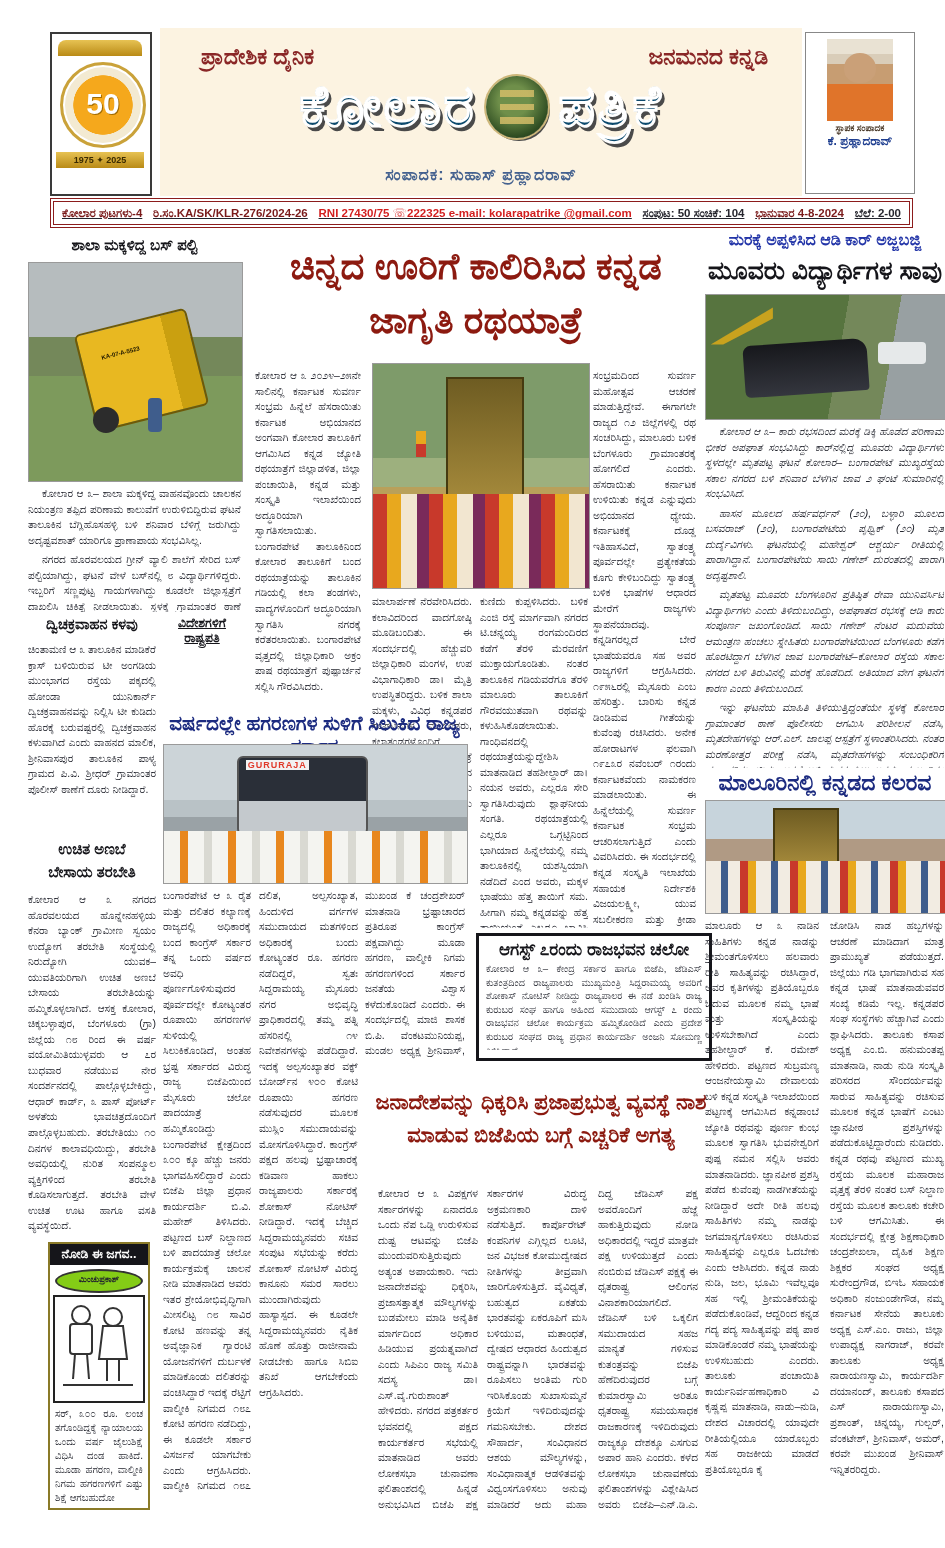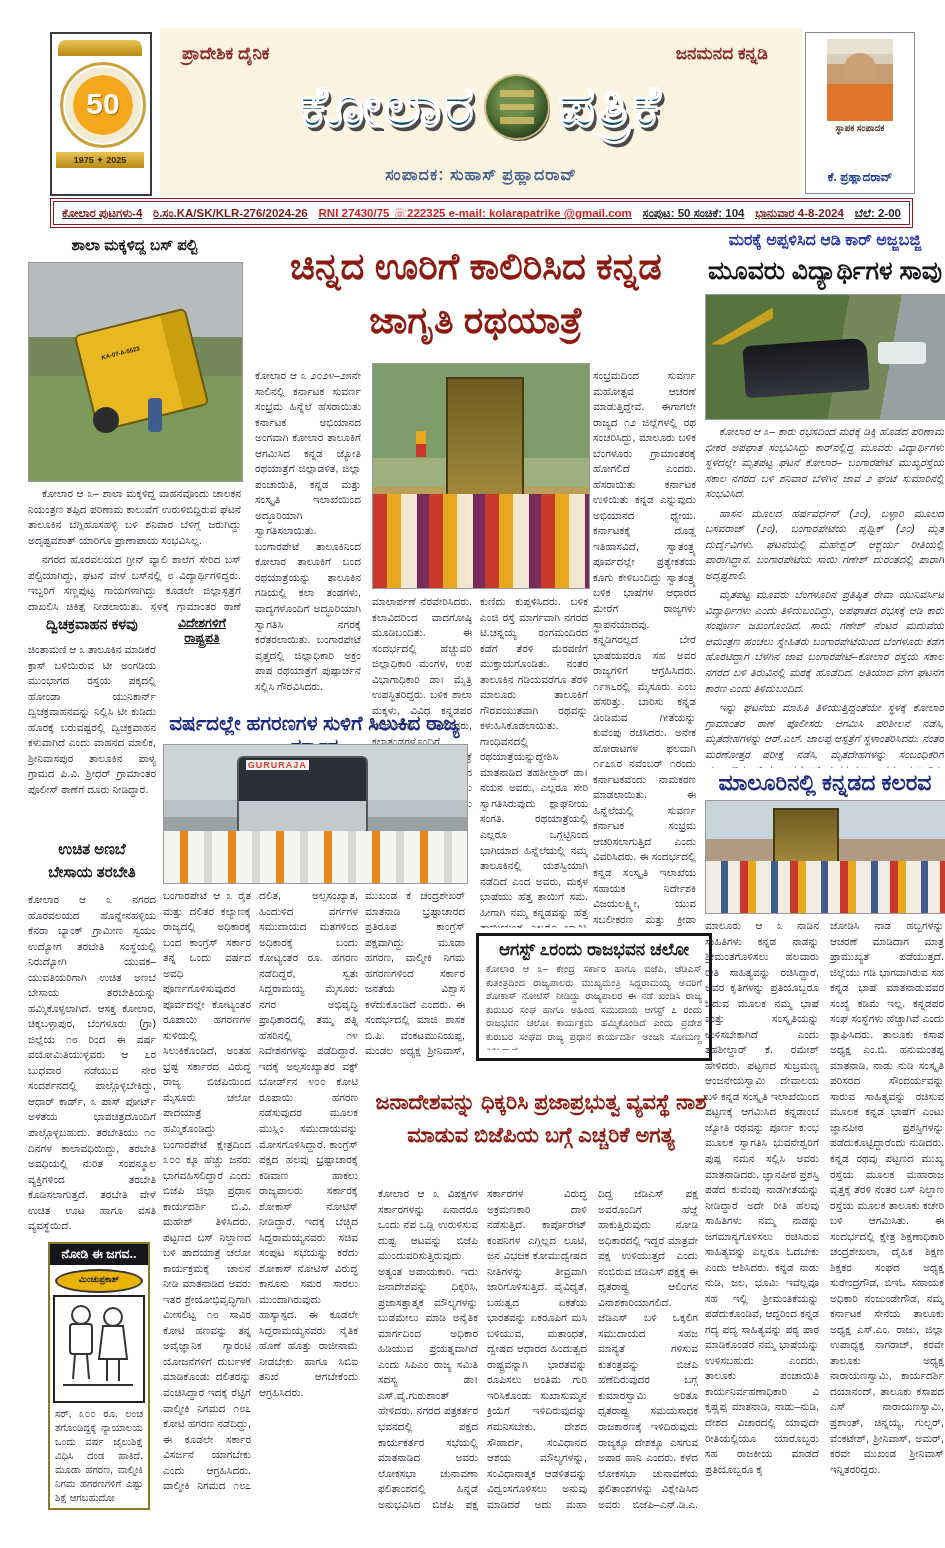--- a/index.html
+++ b/index.html
@@ -9,37 +9,37 @@
   
   #logo-box{left:50px;top:32px;width:98px;height:160px;border:2px solid #3a3a3a;background:#fff;}
   .emblem{position:absolute;left:8px;top:28px;width:80px;height:80px;border-radius:50%;
           background:radial-gradient(circle at 50% 50%, #f5a81c 0 52%, #f3ead2 53% 100%);
           border:3px solid #caa23a;box-shadow:0 0 0 2px #fff inset;}
   .emblem .fifty{position:absolute;left:0;right:0;top:22px;text-align:center;font-size:30px;font-weight:bold;color:#fff;text-shadow:1px 1px 0 #a06a00;}
   .ribbon-top{position:absolute;left:6px;top:6px;width:84px;height:16px;background:linear-gradient(#e7c253,#b98a16);border-radius:8px 8px 0 0;}
   .ribbon-bottom{position:absolute;left:4px;top:118px;width:88px;height:16px;background:linear-gradient(#e7c253,#b98a16);
           color:#3a2a00;font-size:9px;font-weight:bold;text-align:center;line-height:16px;}
   #masthead-band{left:160px;top:28px;width:642px;height:168px;background:#fcf3e1;}
-  .tagline{position:absolute;top:16px;font-size:17px;font-weight:bold;color:#8a2727;}
+  .tagline{position:absolute;top:16px;font-size:22px;font-weight:bold;color:#8a2727;margin-left:19px;}
   #tagline-left{left:22px;} #tagline-right{right:34px;}
   #title-row{position:absolute;left:0;right:0;top:44px;text-align:center;white-space:nowrap;}
   .title-word{display:inline-block;vertical-align:middle;font-size:58px;font-weight:bold;color:#0c4a6e;
       letter-spacing:2px;-webkit-text-stroke:1px #ffffff;text-shadow:3px 4px 0 #4a4a4a;}
   #title-logo{display:inline-block;vertical-align:middle;width:62px;height:62px;margin:0 10px;border-radius:50%;
       background:radial-gradient(circle at 45% 40%, #6f8f4a 0 30%, #2f4d22 70%, #16220f 100%);
       box-shadow:0 0 0 2px #cdb77a, 2px 3px 0 #4a4a4a;position:relative;}
   #title-logo .chariot{position:absolute;left:14px;top:14px;width:34px;height:34px;background:
       linear-gradient(#d9c06a 0 20%, transparent 20% 40%, #d9c06a 40% 60%, transparent 60% 80%, #d9c06a 80% 100%);opacity:.8;}
   #editor-line{position:absolute;left:0;right:0;bottom:12px;text-align:center;font-size:16px;font-weight:bold;color:#44618f;letter-spacing:1px;}
   #founder-box{left:805px;top:32px;width:108px;height:160px;border:1px solid #888;background:#fff;text-align:center;}
   #founder-photo{margin:6px auto 2px auto;width:66px;height:82px;background:
       linear-gradient(#e9e2d3 0 18%, #d9cdb9 18% 30%, #c79d72 30% 55%, #e0742a 55% 100%);position:relative;}
   #founder-photo .face{position:absolute;left:17px;top:14px;width:32px;height:30px;border-radius:50% 50% 45% 45%;background:#caa078;}
   .founder-role{font-size:9px;color:#4a3a2a;font-weight:bold;}
-  .founder-name{font-size:12px;color:#1d3d8f;font-weight:bold;margin-top:36px;}
+  .founder-name{font-size:12px;color:#1d3d8f;font-weight:bold;}
   
   #info-bar{left:50px;top:198px;width:863px;height:30px;border:4px double #8c1c1c;background:#fff;
       display:flex;align-items:center;justify-content:space-between;padding:0 8px;box-sizing:border-box;white-space:nowrap;text-decoration:underline;}
   #info-bar span{font-size:11.5px;font-weight:bold;}
   .inf-maroon{color:#7a1a1a;} .inf-red{color:#d21f1f;} .inf-dark{color:#26262e;}
   
   .headline-black{font-weight:bold;color:#15151a;text-align:center;}
   .headline-maroon{font-weight:bold;color:#8c1a10;text-align:center;}
   .headline-blue{font-weight:bold;color:#1c2b80;text-align:center;}
   .kicker{font-weight:bold;color:#2335a8;text-align:center;}
@@ -74,21 +74,21 @@
   #maluru-photo .crowd{left:0;top:54%;width:100%;height:46%;
       background:repeating-linear-gradient(90deg,#f2ece2 0 15px,#3f5d8c 15px 22px,#f2ece2 22px 34px,#c8392b 34px 42px,#e8a81e 42px 50px);}
   
   #rajbhavan-box{left:476px;top:933px;width:236px;height:128px;border:3px solid #15151a;background:#fff;box-sizing:border-box;padding:4px 7px;}
   #rajbhavan-box .bx-head{font-size:17px;font-weight:bold;text-align:center;color:#15151a;margin-bottom:2px;}
   #rajbhavan-box .bx-body{font-size:9.6px;line-height:1.42;text-align:justify;overflow:hidden;height:88px;}
   
   #cartoon-box{left:48px;top:1242px;width:102px;height:268px;border:2px solid #8a7a28;background:#fff;box-sizing:border-box;}
   #cartoon-head{background:#15151a;color:#fff;font-size:12.5px;font-weight:bold;text-align:center;padding:3px 0;}
   #cartoon-sign{margin:4px auto 2px auto;width:84px;height:20px;border:2px solid #333;border-radius:50%;
-      font-size:8.5px;font-weight:bold;text-align:center;line-height:17px;background:#eab308;}
+      font-size:8.5px;font-weight:bold;text-align:center;line-height:17px;background:#84cc16;}
   #cartoon-art{margin:2px auto;width:88px;height:104px;border:2px solid #222;}
   #cartoon-caption{font-size:10px;line-height:1.4;text-align:justify;padding:2px 5px;}
 </style>
 </head>
 <body>
 
 <div id="page">
 
   <div class="abs" id="logo-box">
     <div class="ribbon-top"></div>

